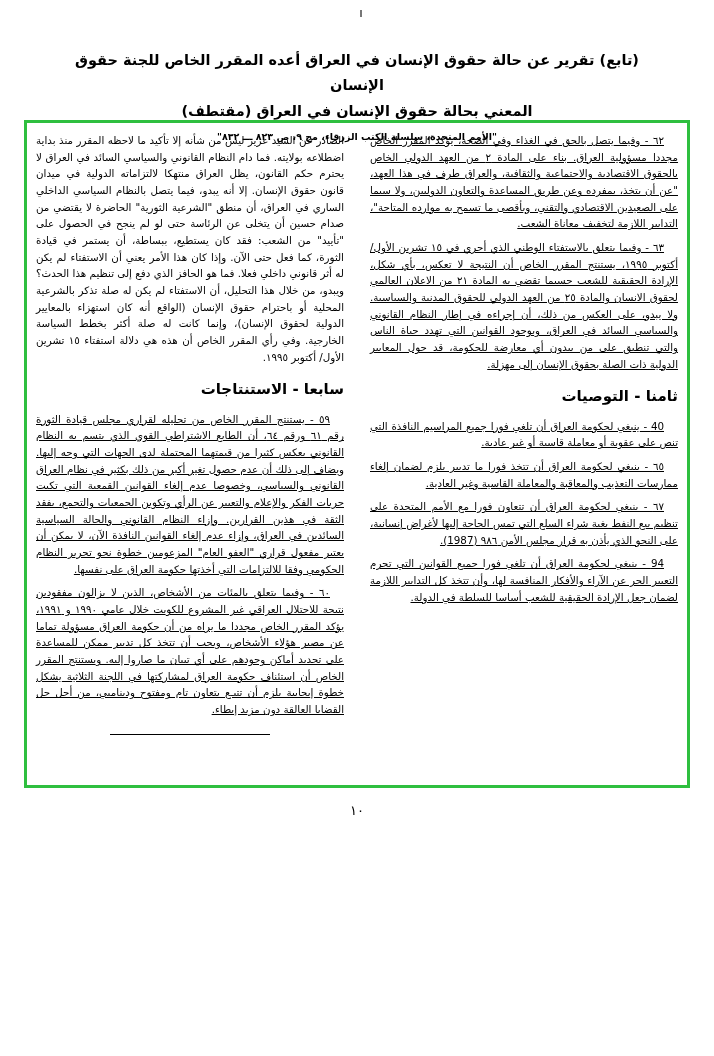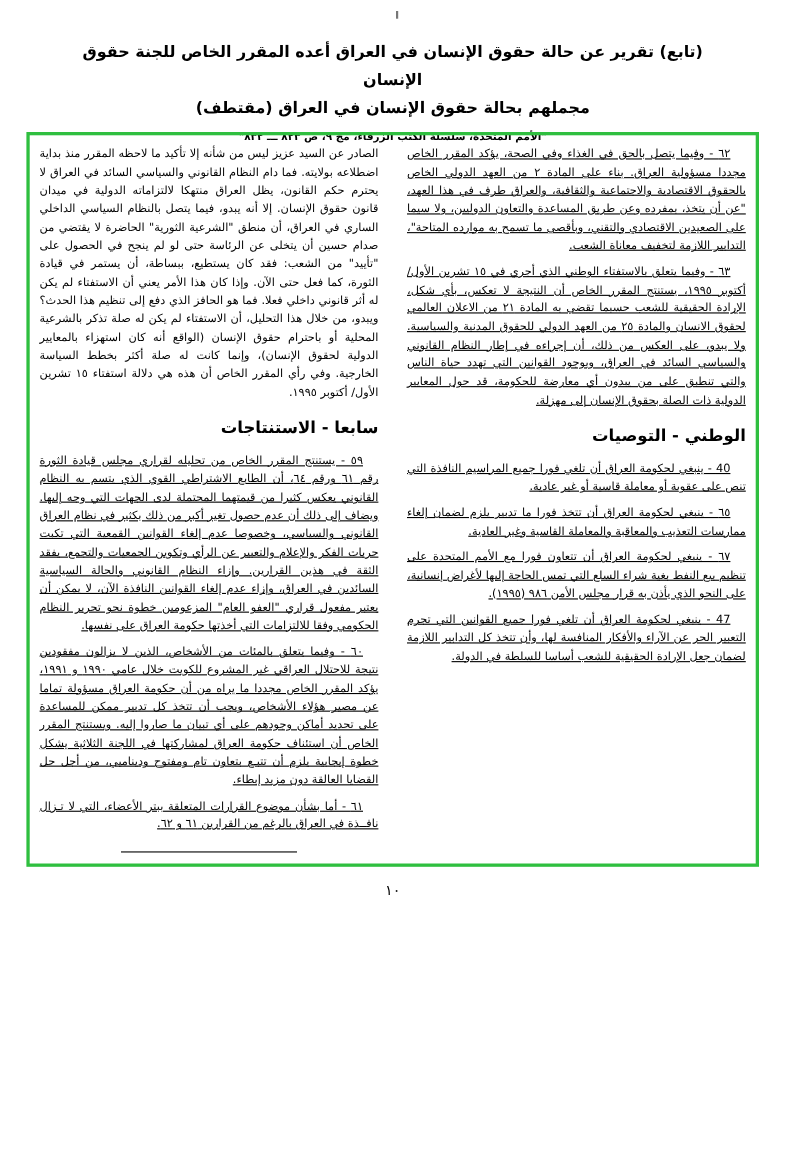--- a/index.html
+++ b/index.html
@@ -13,21 +13,21 @@
     font-family: "DejaVu Sans", sans-serif;
     color: #000000;
     position: relative;
     overflow: hidden;
   }
   .page {
     position: relative;
     width: 714px;
     height: 832px;
     box-sizing: border-box;
-    padding: 0;
+    padding: 12px;
   }
   .header {
     text-align: center;
     padding: 36px 60px 0 60px;
   }
   .header .title-line {
     font-family: "DejaVu Sans", sans-serif;
     font-size: 14.5px;
     font-weight: bold;
     line-height: 1.75;
@@ -105,48 +105,47 @@
 </style>
 </head>
 <body>
 
 <div class="page">
 
   <div class="tick"></div>
 
   <div class="header">
     <div class="title-line">(تابع) تقرير عن حالة حقوق الإنسان في العراق أعده المقرر الخاص للجنة حقوق الإنسان</div>
-    <div class="title-line">مجملهم بحالة حقوق الإنسان في العراق (مقتطف)</div>
+    <div class="title-line">المعني بحالة حقوق الإنسان في العراق (مقتطف)</div>
     <div class="source-line">"الأمم المتحدة، سلسلة الكتب الزرقاء، مج ٩، ص ٨٢٣ ـــ ٨٣٢"</div>
   </div>
 
   <div class="frame"></div>
 
   <div class="columns">
 
     <div class="col">
       <p class="ind">٦٢ - وفيما يتصل بالحق في الغذاء وفي الصحة، يؤكد المقرر الخاص مجددا مسؤولية العراق. بناء على المادة ٢ من العهد الدولي الخاص بالحقوق الاقتصادية والاجتماعية والثقافية، والعراق طرف في هذا العهد، "عن أن يتخذ، بمفرده وعن طريق المساعدة والتعاون الدوليين، ولا سيما على الصعيدين الاقتصادي والتقني، وبأقصى ما تسمح به موارده المتاحة"، التدابير اللازمة لتخفيف معاناة الشعب.</p>
       <p class="ind">٦٣ - وفيما يتعلق بالاستفتاء الوطني الذي أجري في ١٥ تشرين الأول/ أكتوبر ١٩٩٥، يستنتج المقرر الخاص أن النتيجة لا تعكس، بأي شكل، الإرادة الحقيقية للشعب حسبما تقضي به المادة ٢١ من الاعلان العالمي لحقوق الانسان والمادة ٢٥ من العهد الدولي للحقوق المدنية والسياسية. ولا يبدو، على العكس من ذلك، أن إجراءه في إطار النظام القانوني والسياسي السائد في العراق، وبوجود القوانين التي تهدد حياة الناس والتي تنطبق على من يبدون أي معارضة للحكومة، قد حول المعايير الدولية ذات الصلة بحقوق الإنسان إلى مهزلة.</p>
 
-      <div class="sec-head">الوطني - التوصيات</div>
+      <div class="sec-head">ثامنا - التوصيات</div>
 
       <p class="ind">40 - ينبغي لحكومة العراق أن تلغي فورا جميع المراسيم النافذة التي تنص على عقوبة أو معاملة قاسية أو غير عادية.</p>
       <p class="ind">٦٥ - ينبغي لحكومة العراق أن تتخذ فورا ما تدبير يلزم لضمان إلغاء ممارسات التعذيب والمعاقبة والمعاملة القاسية وغير العادية.</p>
-      <p class="ind">٦٧ - ينبغي لحكومة العراق أن تتعاون فورا مع الأمم المتحدة على تنظيم بيع النفط بغية شراء السلع التي تمس الحاجة إليها لأغراض إنسانية، على النحو الذي يأذن به قرار مجلس الأمن ٩٨٦ (١٩٩٥).</p>
-      <p class="ind">47 - ينبغي لحكومة العراق أن تلغي فورا جميع القوانين التي تجرم التعبير الحر عن الآراء والأفكار المنافسة لها، وأن تتخذ كل التدابير اللازمة لضمان جعل الإرادة الحقيقية للشعب أساسا للسلطة في الدولة.</p>
+      <p class="ind">٦٧ - ينبغي لحكومة العراق أن تتعاون فورا مع الأمم المتحدة على تنظيم بيع النفط بغية شراء السلع التي تمس الحاجة إليها لأغراض إنسانية، على النحو الذي يأذن به قرار مجلس الأمن ٩٨٦ (1987).</p>
+      <p class="ind">94 - ينبغي لحكومة العراق أن تلغي فورا جميع القوانين التي تجرم التعبير الحر عن الآراء والأفكار المنافسة لها، وأن تتخذ كل التدابير اللازمة لضمان جعل الإرادة الحقيقية للشعب أساسا للسلطة في الدولة.</p>
     </div>
 
     <div class="col">
       <p>الصادر عن السيد عزيز ليس من شأنه إلا تأكيد ما لاحظه المقرر منذ بداية اضطلاعه بولايته. فما دام النظام القانوني والسياسي السائد في العراق لا يحترم حكم القانون، يظل العراق منتهكا لالتزاماته الدولية في ميدان قانون حقوق الإنسان. إلا أنه يبدو، فيما يتصل بالنظام السياسي الداخلي الساري في العراق، أن منطق "الشرعية الثورية" الحاضرة لا يقتضي من صدام حسين أن يتخلى عن الرئاسة حتى لو لم ينجح في الحصول على "تأييد" من الشعب: فقد كان يستطيع، ببساطة، أن يستمر في قيادة الثورة، كما فعل حتى الآن. وإذا كان هذا الأمر يعني أن الاستفتاء لم يكن له أثر قانوني داخلي فعلا. فما هو الحافز الذي دفع إلى تنظيم هذا الحدث؟ ويبدو، من خلال هذا التحليل، أن الاستفتاء لم يكن له صلة تذكر بالشرعية المحلية أو باحترام حقوق الإنسان (الواقع أنه كان استهزاء بالمعايير الدولية لحقوق الإنسان)، وإنما كانت له صلة أكثر بخطط السياسة الخارجية. وفي رأي المقرر الخاص أن هذه هي دلالة استفتاء ١٥ تشرين الأول/ أكتوبر ١٩٩٥.</p>
 
       <div class="sec-head">سابعا - الاستنتاجات</div>
 
       <p class="ind">٥٩ - يستنتج المقرر الخاص من تحليله لقراري مجلس قيادة الثورة رقم ٦١ ورقم ٦٤، أن الطابع الاشتراطي القوي الذي يتسم به النظام القانوني يعكس كثيرا من قيمتهما المحتملة لدى الجهات التي وجه إليها. ويضاف إلى ذلك أن عدم حصول تغير أكبر من ذلك بكثير في نظام العراق القانوني والسياسي، وخصوصا عدم إلغاء القوانين القمعية التي تكبت حريات الفكر والإعلام والتعبير عن الرأي وتكوين الجمعيات والتجمع، يفقد الثقة في هذين القرارين. وإزاء النظام القانوني والحالة السياسية السائدين في العراق، وإزاء عدم إلغاء القوانين النافذة الآن، لا يمكن أن يعتبر مفعول قراري "العفو العام" المزعومين خطوة نحو تحرير النظام الحكومي وفقا للالتزامات التي أخذتها حكومة العراق على نفسها.</p>
       <p class="ind">٦٠ - وفيما يتعلق بالمئات من الأشخاص، الذين لا يزالون مفقودين نتيجة للاحتلال العراقي غير المشروع للكويت خلال عامي ١٩٩٠ و ١٩٩١، يؤكد المقرر الخاص مجددا ما يراه من أن حكومة العراق مسؤولة تماما عن مصير هؤلاء الأشخاص، ويجب أن تتخذ كل تدبير ممكن للمساعدة على تحديد أماكن وجودهم على أي تبيان ما صاروا إليه. ويستنتج المقرر الخاص أن استئناف حكومة العراق لمشاركتها في اللجنة الثلاثية يشكل خطوة إيجابية يلزم أن تتبـع بتعاون تام ومفتوح وديناميي، من أجل حل القضايا العالقة دون مزيد إبطاء.</p>
-      <p class="ind">٦١ - أما بشأن موضوع القرارات المتعلقة ببتر الأعضاء، التي لا تـزال نافــذة في العراق بالرغم من القرارين ٦١ و ٦٢.</p>
 
       <div class="rule"></div>
     </div>
 
   </div>
 
   <div class="page-number">١٠</div>
 
 </div>
 

